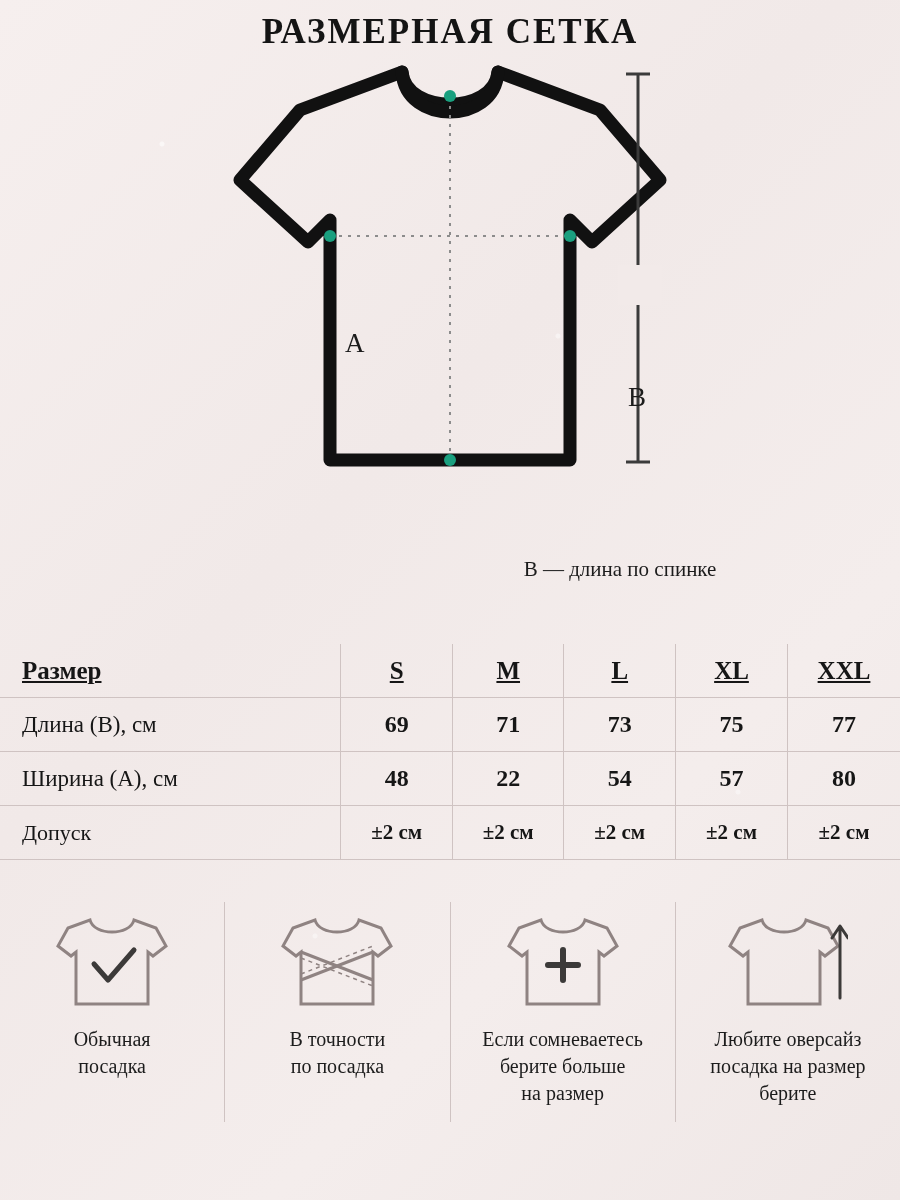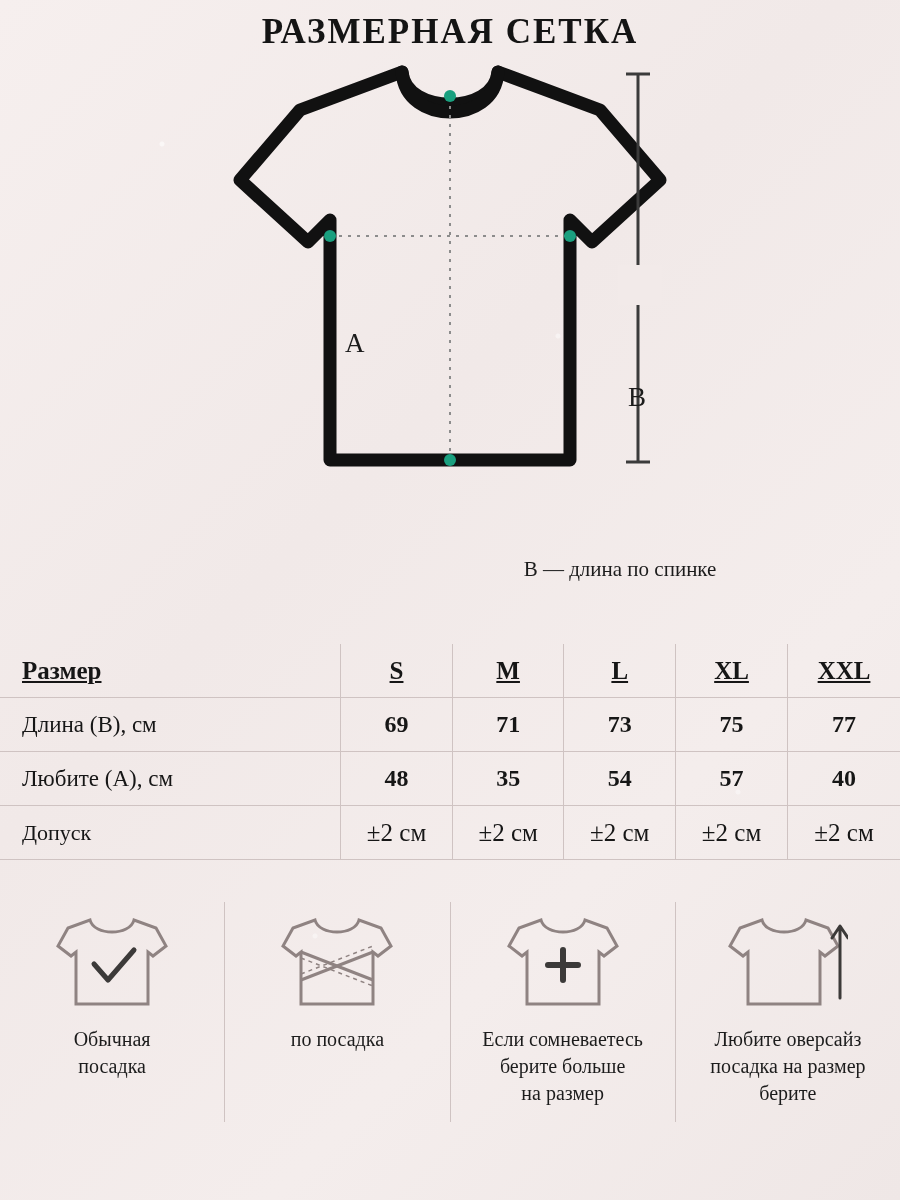--- a/index.html
+++ b/index.html
@@ -68,21 +68,21 @@
     padding-left:22px;
     width:330px;
     font-weight:400;
   }
   table.sizes thead th{
     font-weight:700;
     font-size:25px;
   }
   table.sizes thead th.rowhead{font-weight:700;}
   table.sizes td.val{width:113px;font-weight:700;font-size:24px;}
-  table.sizes tr.tol td.val{font-weight:400;font-size:25px;}
+  table.sizes tr.tol td.val{font-weight:700;font-size:21px;}
   table.sizes tr.tol td.rowhead{font-size:22px;}
   table.sizes tr td:first-child,
   table.sizes tr th:first-child{border-left:none;}
   table.sizes tr td:last-child,
   table.sizes tr th:last-child{border-right:none;}
   table.sizes thead th{border-top:none;text-decoration:underline;}
 
   .fits{
     display:flex;
     margin-top:42px;
@@ -158,26 +158,26 @@
     <tbody>
       <tr>
         <td class="rowhead">Длина (B), см</td>
         <td class="val">69</td>
         <td class="val">71</td>
         <td class="val">73</td>
         <td class="val">75</td>
         <td class="val">77</td>
       </tr>
       <tr>
-        <td class="rowhead">Любите (A), см</td>
+        <td class="rowhead">Ширина (A), см</td>
         <td class="val">48</td>
-        <td class="val">35</td>
+        <td class="val">22</td>
         <td class="val">54</td>
         <td class="val">57</td>
-        <td class="val">40</td>
+        <td class="val">80</td>
       </tr>
       <tr class="tol">
         <td class="rowhead">Допуск</td>
         <td class="val">±2 см</td>
         <td class="val">±2 см</td>
         <td class="val">±2 см</td>
         <td class="val">±2 см</td>
         <td class="val">±2 см</td>
       </tr>
     </tbody>
@@ -202,20 +202,21 @@
       <div class="ico">
         <svg width="120" height="100" viewBox="0 0 120 100">
           <path d="M38 8 C40 16, 50 20, 60 20 C70 20, 80 16, 82 8 L104 16 L114 34 L101 44 L96 40 L96 92 L24 92 L24 40 L19 44 L6 34 L16 16 Z" fill="none" stroke="#8f8382" stroke-width="3"></path>
           <path d="M24 40 L96 68" fill="none" stroke="#8f8382" stroke-width="3"></path>
           <path d="M24 68 L96 40" fill="none" stroke="#8f8382" stroke-width="3"></path>
           <path d="M24 46 L96 74" fill="none" stroke="#8f8382" stroke-width="1.5" stroke-dasharray="4 4"></path>
           <path d="M24 62 L96 34" fill="none" stroke="#8f8382" stroke-width="1.5" stroke-dasharray="4 4"></path>
         </svg>
       </div>
       <div class="cap">
+        <div>В точности</div>
         <div>по посадка</div>
       </div>
     </div>
 
     <div class="fit">
       <div class="ico">
         <svg width="120" height="100" viewBox="0 0 120 100">
           <path d="M38 8 C40 16, 50 20, 60 20 C70 20, 80 16, 82 8 L104 16 L114 34 L101 44 L96 40 L96 92 L24 92 L24 40 L19 44 L6 34 L16 16 Z" fill="none" stroke="#8f8382" stroke-width="3"></path>
           <path d="M60 38 L60 68 M45 53 L75 53" fill="none" stroke="#3c3a39" stroke-width="6" stroke-linecap="round"></path>
         </svg>

